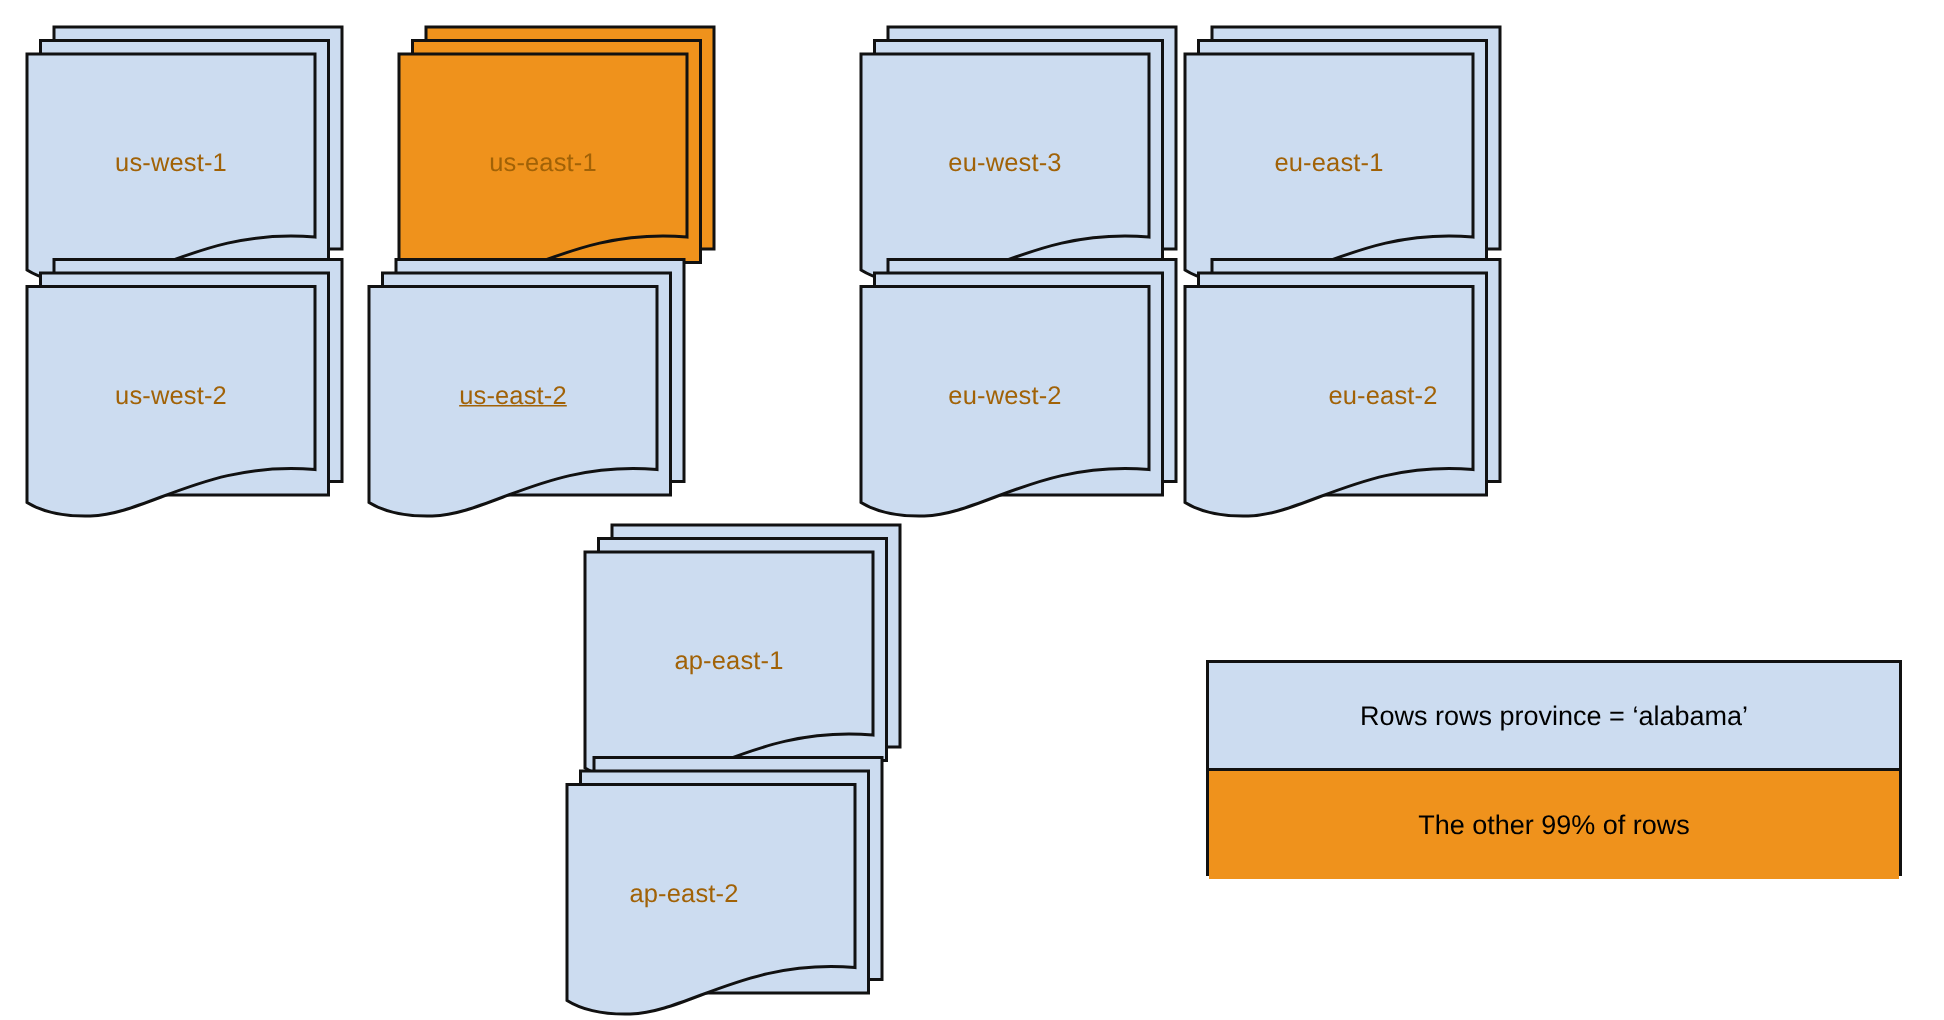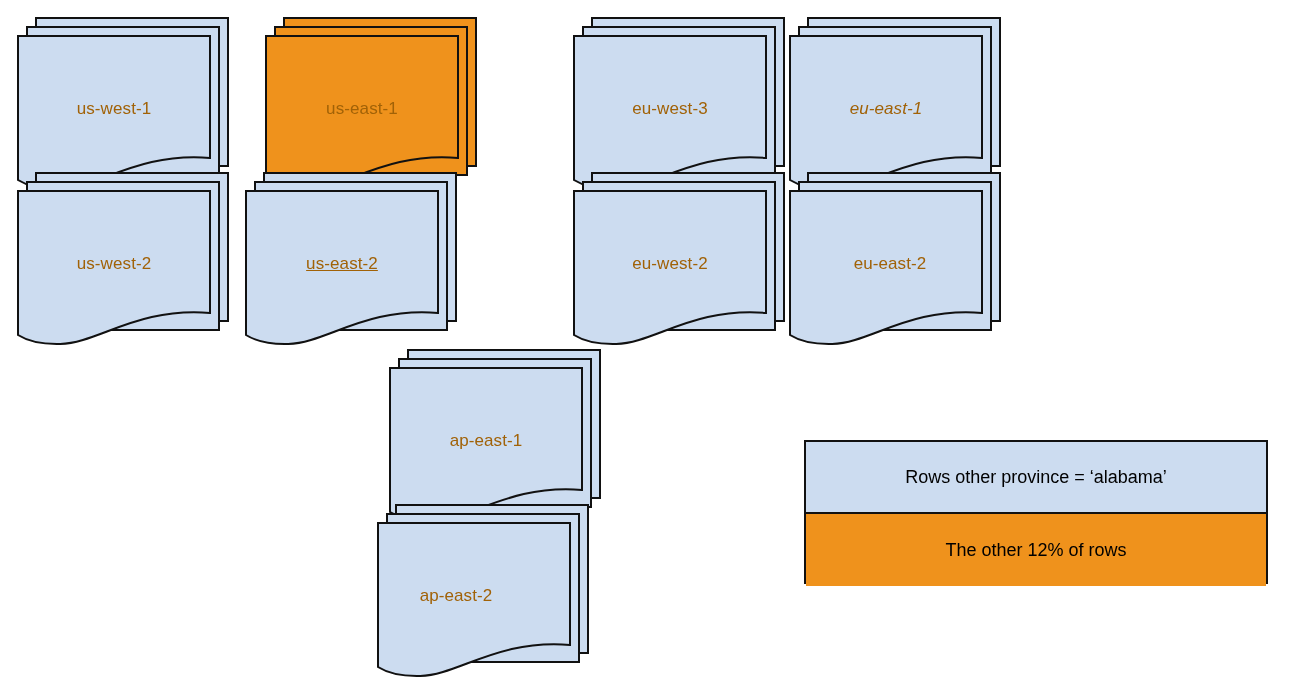--- a/index.html
+++ b/index.html
@@ -92,21 +92,21 @@
         </g>
         <g transform="translate(9,9)">
           <path d="M 0 0 L 192 0 L 192 148 L 0 148 Z" fill="#ccdcf0" stroke="#111111" stroke-width="2" stroke-linejoin="miter"></path>
         </g>
         <g transform="translate(0,18)">
           <path d="M 0 0 L 192 0 L 192 122 C 119.03999999999999 116 80.64 152 42.24 153 C 23.04 153.5 9.600000000000001 150 0 144 Z" fill="#ccdcf0" stroke="#111111" stroke-width="2" stroke-linejoin="miter"></path>
         </g>
       </svg>
       <div class="stack-label" style="top: 81px; width: 192px;">eu-west-3</div>
     </div>
-    <div class="doc-stack" style="left: 790px; top: 18px; width: 210px; height: 200px; font-style: italic;">
+    <div class="doc-stack" style="left: 790px; top: 18px; width: 210px; height: 200px;">
       <svg width="210" height="200" viewBox="0 0 210 200">
         <g transform="translate(18,0)">
           <path d="M 0 0 L 192 0 L 192 148 L 0 148 Z" fill="#ccdcf0" stroke="#111111" stroke-width="2" stroke-linejoin="miter"></path>
         </g>
         <g transform="translate(9,9)">
           <path d="M 0 0 L 192 0 L 192 148 L 0 148 Z" fill="#ccdcf0" stroke="#111111" stroke-width="2" stroke-linejoin="miter"></path>
         </g>
         <g transform="translate(0,18)">
           <path d="M 0 0 L 192 0 L 192 122 C 119.03999999999999 116 80.64 152 42.24 153 C 23.04 153.5 9.600000000000001 150 0 144 Z" fill="#ccdcf0" stroke="#111111" stroke-width="2" stroke-linejoin="miter"></path>
         </g>
@@ -160,21 +160,21 @@
         <g transform="translate(18,0)">
           <path d="M 0 0 L 192 0 L 192 148 L 0 148 Z" fill="#ccdcf0" stroke="#111111" stroke-width="2" stroke-linejoin="miter"></path>
         </g>
         <g transform="translate(9,9)">
           <path d="M 0 0 L 192 0 L 192 148 L 0 148 Z" fill="#ccdcf0" stroke="#111111" stroke-width="2" stroke-linejoin="miter"></path>
         </g>
         <g transform="translate(0,18)">
           <path d="M 0 0 L 192 0 L 192 122 C 119.03999999999999 116 80.64 152 42.24 153 C 23.04 153.5 9.600000000000001 150 0 144 Z" fill="#ccdcf0" stroke="#111111" stroke-width="2" stroke-linejoin="miter"></path>
         </g>
       </svg>
-      <div class="stack-label" style="top: 81px; width: 200px;">eu-east-2</div>
+      <div class="stack-label" style="top: 81px; width: 200px; margin-left: 32px;">eu-east-2</div>
     </div>
     <div class="doc-stack" style="left: 390px; top: 350px; width: 210px; height: 200px;">
       <svg width="210" height="200" viewBox="0 0 210 200">
         <g transform="translate(18,0)">
           <path d="M 0 0 L 192 0 L 192 148 L 0 148 Z" fill="#ccdcf0" stroke="#111111" stroke-width="2" stroke-linejoin="miter"></path>
         </g>
         <g transform="translate(9,9)">
           <path d="M 0 0 L 192 0 L 192 148 L 0 148 Z" fill="#ccdcf0" stroke="#111111" stroke-width="2" stroke-linejoin="miter"></path>
         </g>
         <g transform="translate(0,18)">
@@ -192,19 +192,19 @@
           <path d="M 0 0 L 192 0 L 192 148 L 0 148 Z" fill="#ccdcf0" stroke="#111111" stroke-width="2" stroke-linejoin="miter"></path>
         </g>
         <g transform="translate(0,18)">
           <path d="M 0 0 L 192 0 L 192 122 C 119.03999999999999 116 80.64 152 42.24 153 C 23.04 153.5 9.600000000000001 150 0 144 Z" fill="#ccdcf0" stroke="#111111" stroke-width="2" stroke-linejoin="miter"></path>
         </g>
       </svg>
       <div class="stack-label" style="top: 81px; width: 156px;">ap-east-2</div>
     </div>
     <div class="legend" style="left: 804px; top: 440px; width: 464px; height: 144px;">
       <div class="legend-row top" style="height: 72px; background: rgb(204, 220, 240);">
-        <span>Rows other province = ‘alabama’</span>
+        <span>Rows rows province = ‘alabama’</span>
       </div>
       <div class="legend-row" style="height: 72px; background: rgb(239, 146, 28);">
-        <span>The other 12% of rows</span>
+        <span>The other 99% of rows</span>
       </div>
     </div>
   </div>
 
 </body></html>

